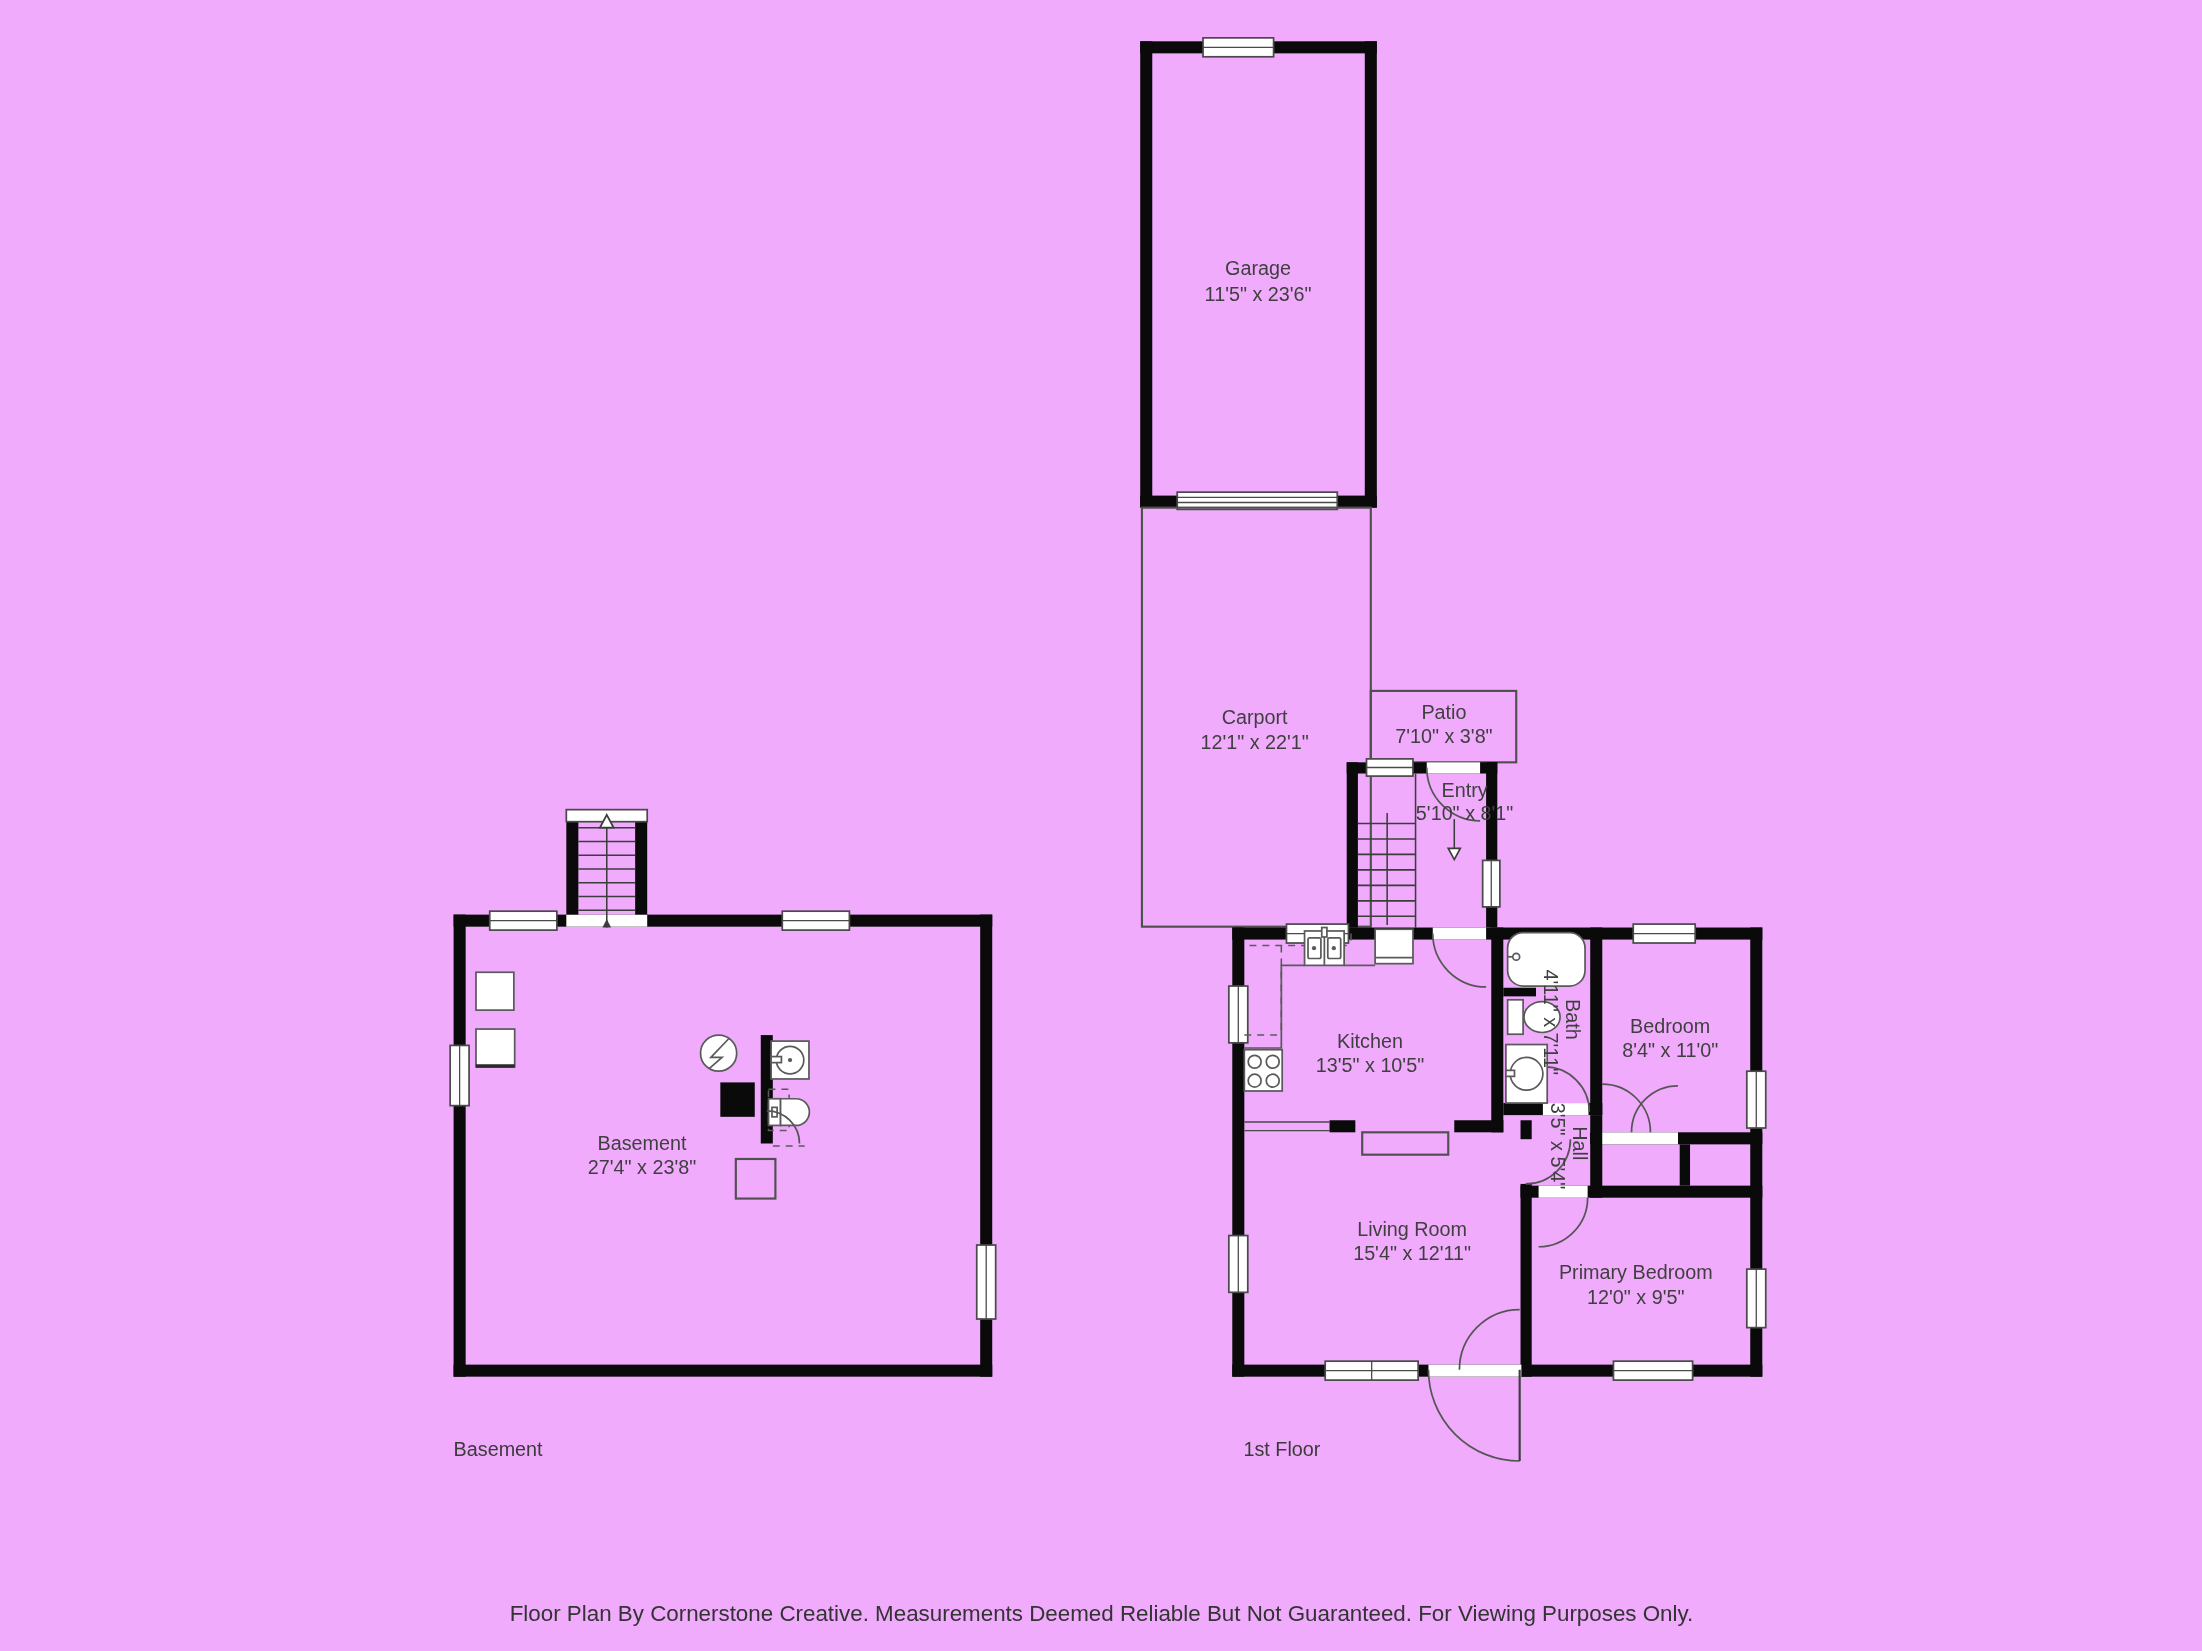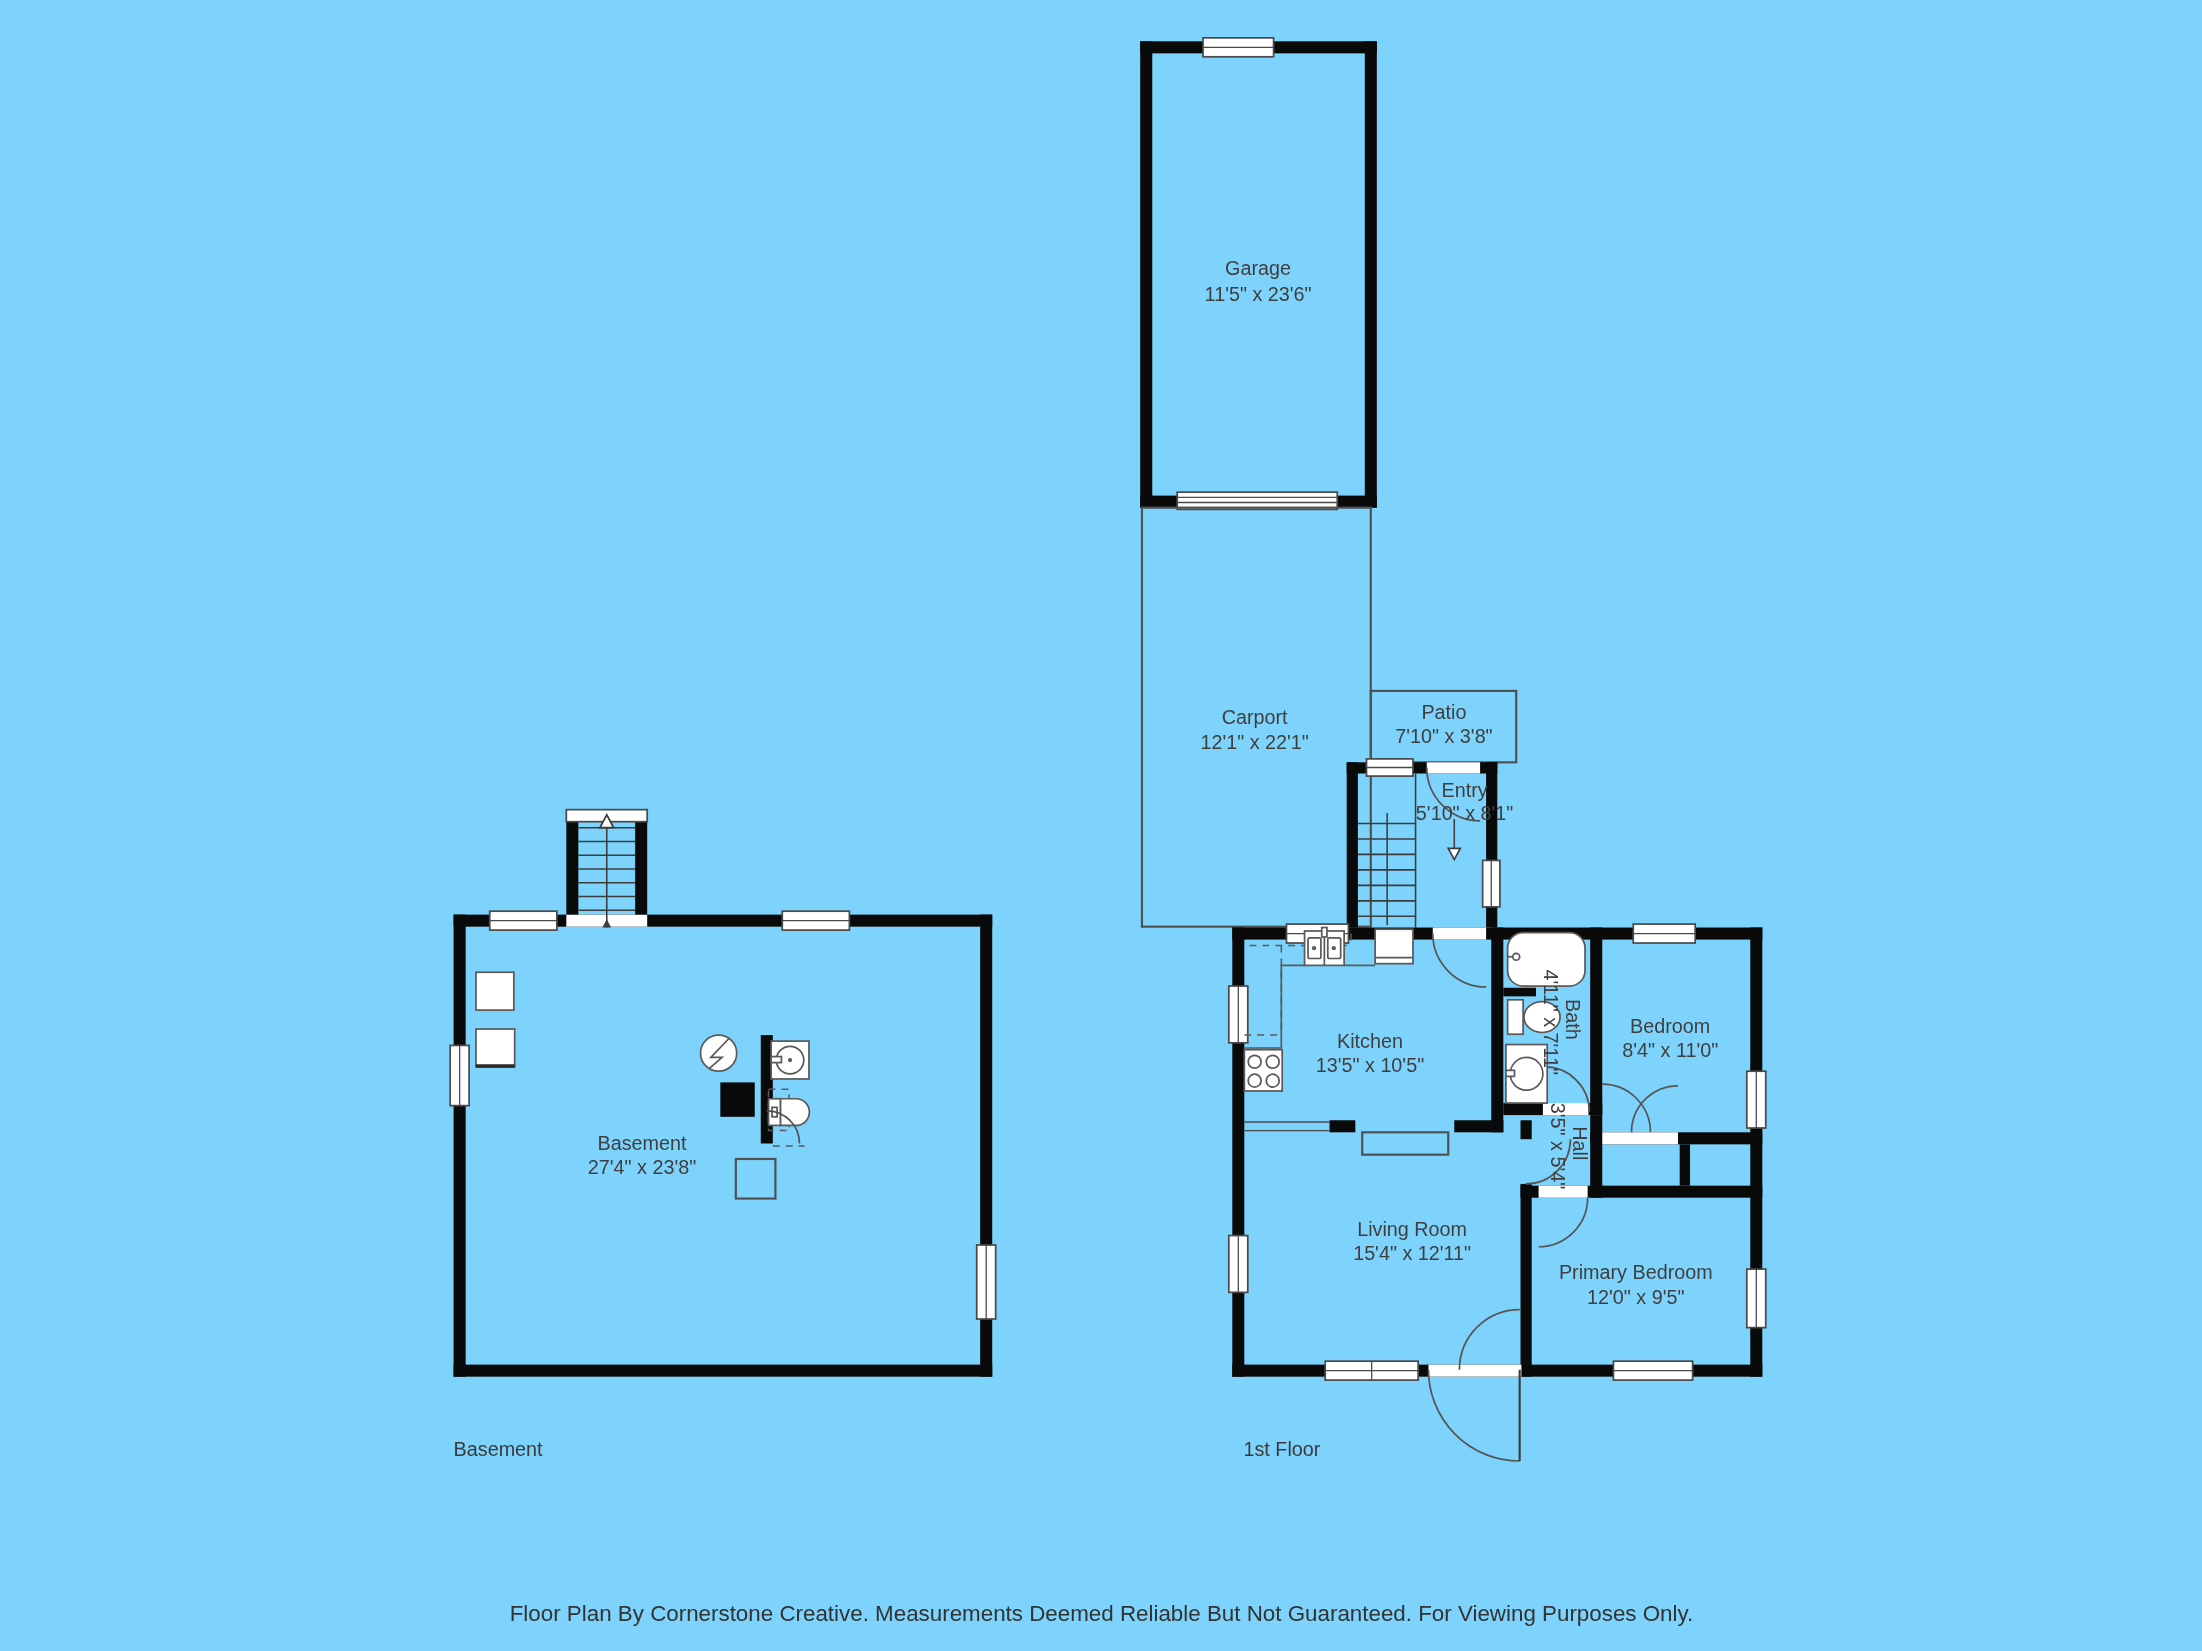--- a/index.html
+++ b/index.html
@@ -1,16 +1,16 @@
 <!DOCTYPE html>
 <html style="font-size:13.8px"><head>
 <meta charset="utf-8">
 <style>
   html,body{margin:0;padding:0;background:#ffffff;}
-  .canvas{position:relative;width:2203px;height:1652px;background:#7dd3fc;overflow:hidden;
+  .canvas{position:relative;width:2203px;height:1652px;background:#f0abfc;overflow:hidden;
           font-family:"Liberation Sans", sans-serif;}
   svg{position:absolute;left:0;top:0;}
   .room-label{font-size:23px;fill:#3f3f3f;}
   .floor-label{font-size:23px;fill:#3a3a3a;}
   .footer-label{font-size:26px;fill:#333333;}
   .wall{fill:#0a0a0a;}
   .thin{stroke:#4f4f4f;stroke-width:2.5;fill:none;}
   .fix{stroke:#5a5a5a;stroke-width:2;fill:#ffffff;}
   .fixline{stroke:#5a5a5a;stroke-width:2;fill:none;}
   .win{fill:#ffffff;stroke:#4a4a4a;stroke-width:2;}

